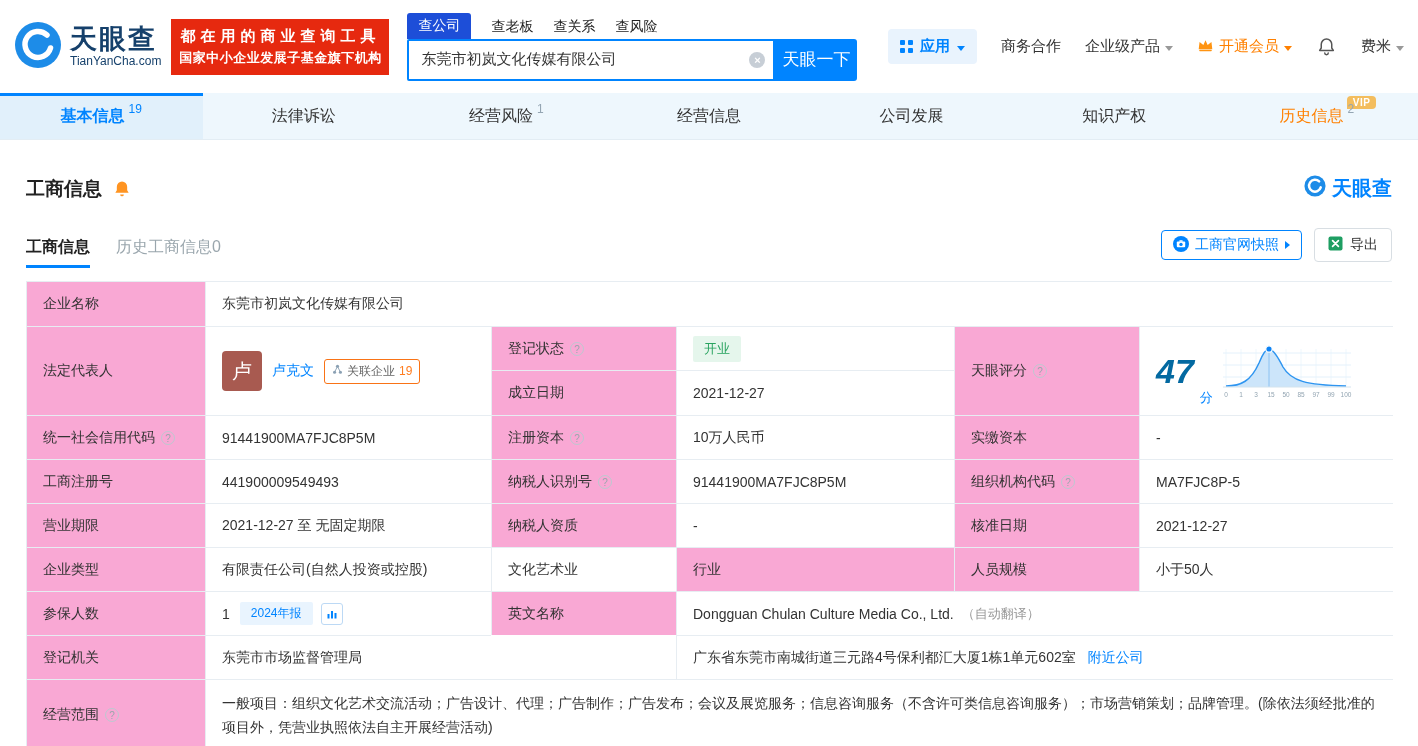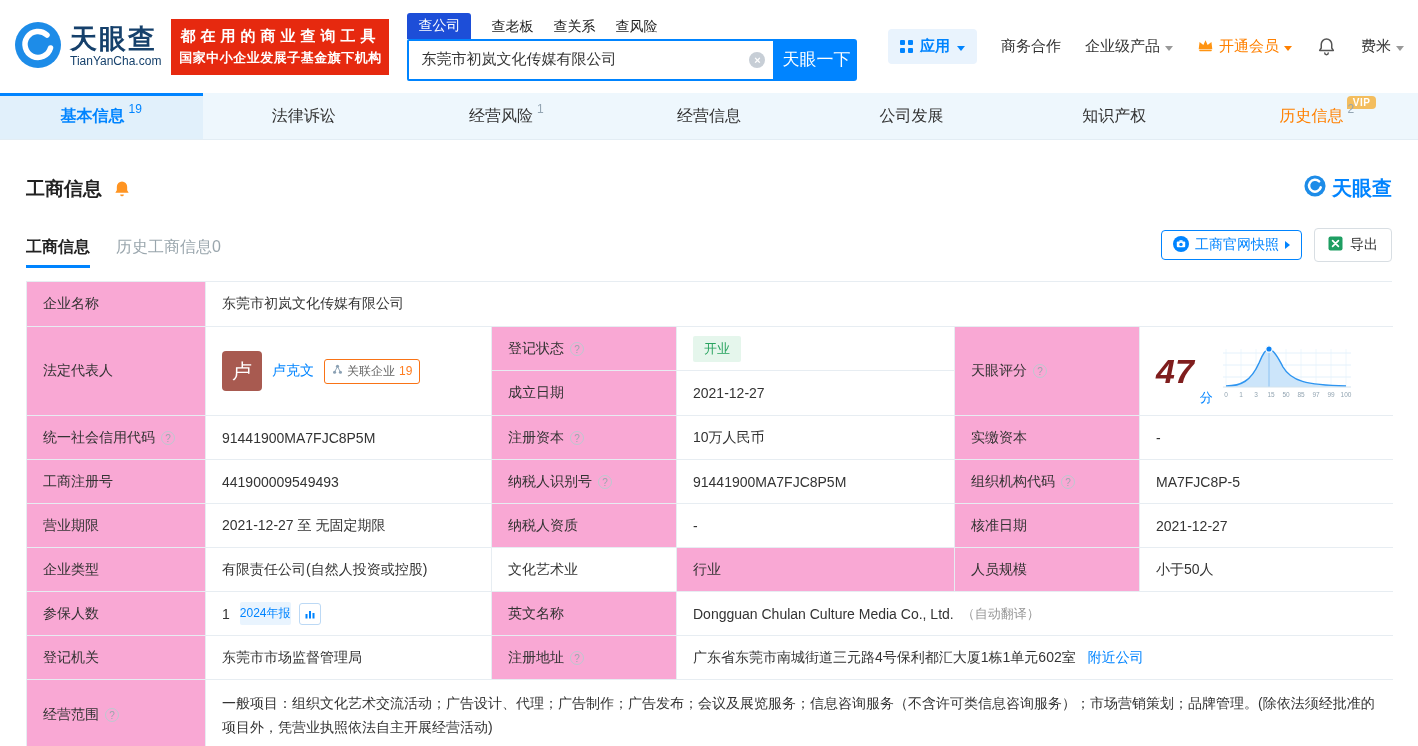--- a/index.html
+++ b/index.html
@@ -101,33 +101,33 @@
   .avatar { width:40px; height:40px; background:#a85a50; color:#fff; font-size:20px; border-radius:4px;
     display:flex; align-items:center; justify-content:center; flex:none; }
   .rep-name { color:#0084ff; margin-left:10px; cursor:pointer; }
   .related-badge { border:1px solid #f97316; border-radius:3px; display:inline-flex; align-items:center;
     gap:4px; padding:3px 7px; font-size:12px; color:#666; margin-left:10px; cursor:pointer; background:#fff; }
   .related-count { color:#ff7d20; }
 
   .status-badge { background:#e5f6ec; color:#28a35f; padding:4px 11px; font-size:13px; border-radius:2px; }
 
   .score-cell { gap:6px; padding:0 6px 0 16px; cursor:pointer; }
-  .score-num { font-size:34px; font-weight:bold; font-style:italic; color:#7f1d1d; line-height:1; }
+  .score-num { font-size:34px; font-weight:bold; font-style:italic; color:#0369a1; line-height:1; }
   .score-unit { color:#0084ff; font-size:13px; align-self:flex-end; margin-bottom:8px; }
   .score-chart { margin-left:2px; }
   .score-chart .gl { stroke:#e4f1fb; stroke-width:1; }
   .score-chart .glv { stroke:#eef7fd; stroke-width:1; }
   .score-chart .area { fill:#cce5fa; }
   .score-chart .curve { fill:none; stroke:#2e95f0; stroke-width:1.5; }
   .score-chart .marker-line { stroke:#8cc2f2; stroke-width:1; }
   .score-chart .marker-dot { fill:#0c83f5; stroke:#fff; stroke-width:1.2; }
   .score-chart .axis { stroke:#d3e3ee; stroke-width:1; }
   .score-chart text { font-size:6.5px; fill:#93a5b2; text-anchor:middle; }
 
-  .report-badge { background:#e9f4fe; color:#0084ff; padding:3px 0; font-size:12px; border-radius:2px;
+  .report-badge { background:#e9f4fe; color:#0084ff; padding:3px 11px; font-size:12px; border-radius:2px;
     margin-left:10px; cursor:pointer; }
   .report-icon { width:22px; height:22px; border:1px solid #bcd9f5; border-radius:3px; margin-left:8px;
     display:flex; align-items:center; justify-content:center; cursor:pointer; }
   .note { color:#999; margin-left:8px; font-size:13px; }
   .addr-link { color:#0084ff; margin-left:12px; white-space:nowrap; cursor:pointer; }
   .scope-text { line-height:24px; padding:11px 0; }
 </style>
 </head>
 <body>
 
@@ -472,24 +472,20 @@
       </div>
     </div>
 
     <div class="t-row">
       <div class="cell label">
           <span>登记机关</span>
         </div>
       <div class="cell bl">
           <span>东莞市市场监督管理局</span>
         </div>
-      <div class="cell label bl">
-          <span>注册地址</span>
-          <span class="help-icon"></span>
-        </div>
       <div class="cell bl span3">
         <span>广东省东莞市南城街道三元路4号保利都汇大厦1栋1单元602室</span>
         <span class="addr-link">附近公司</span>
       </div>
     </div>
 
     <div class="t-row">
       <div class="cell label">
           <span>经营范围</span>
           <span class="help-icon"></span>

